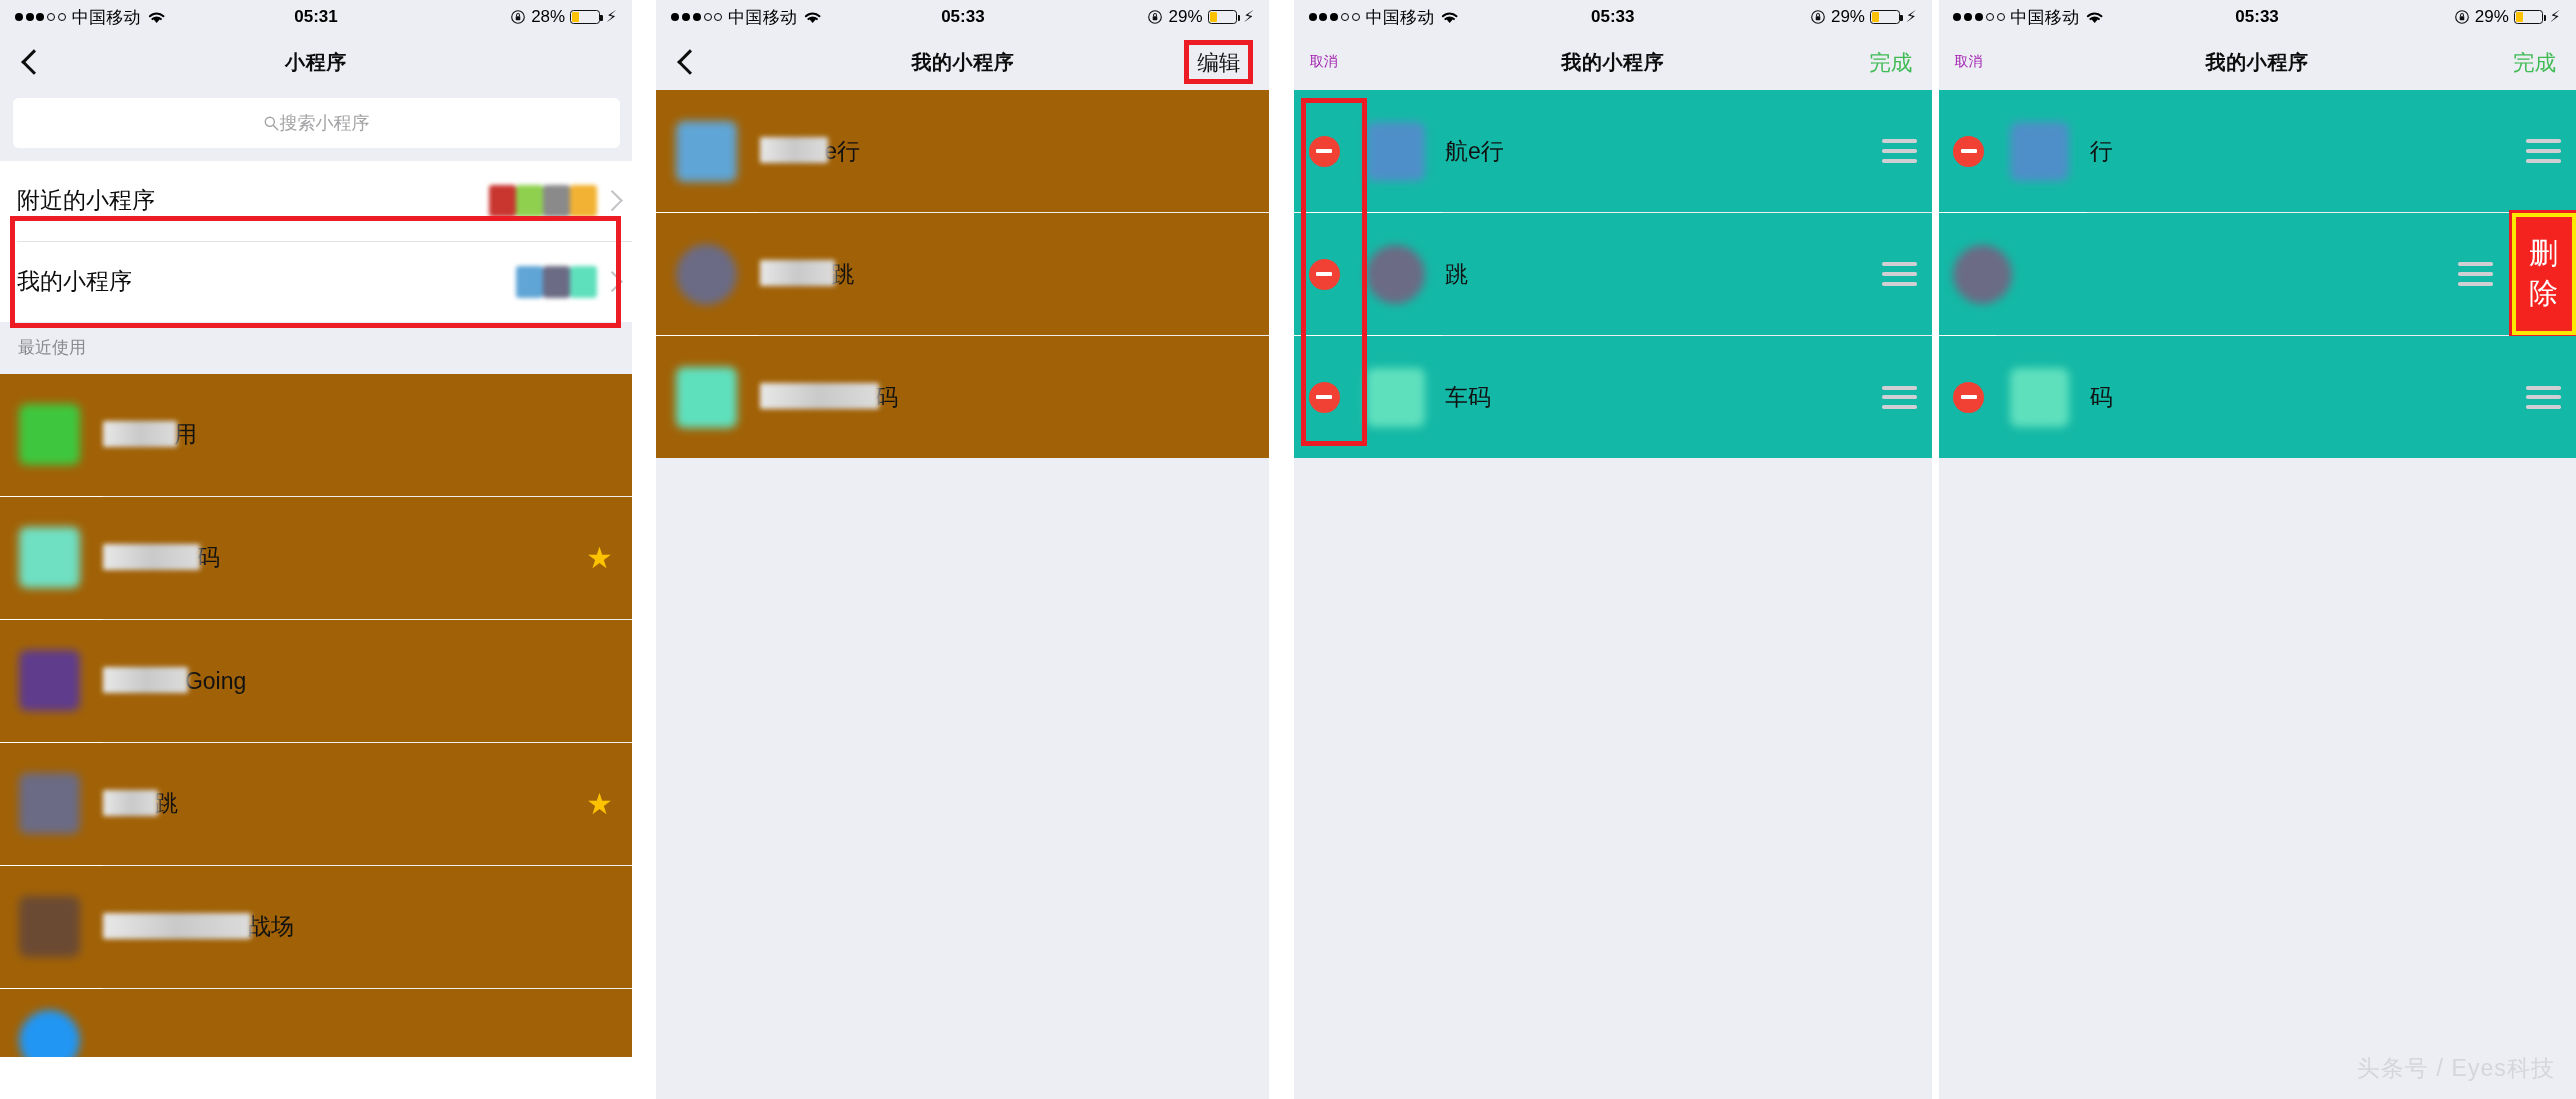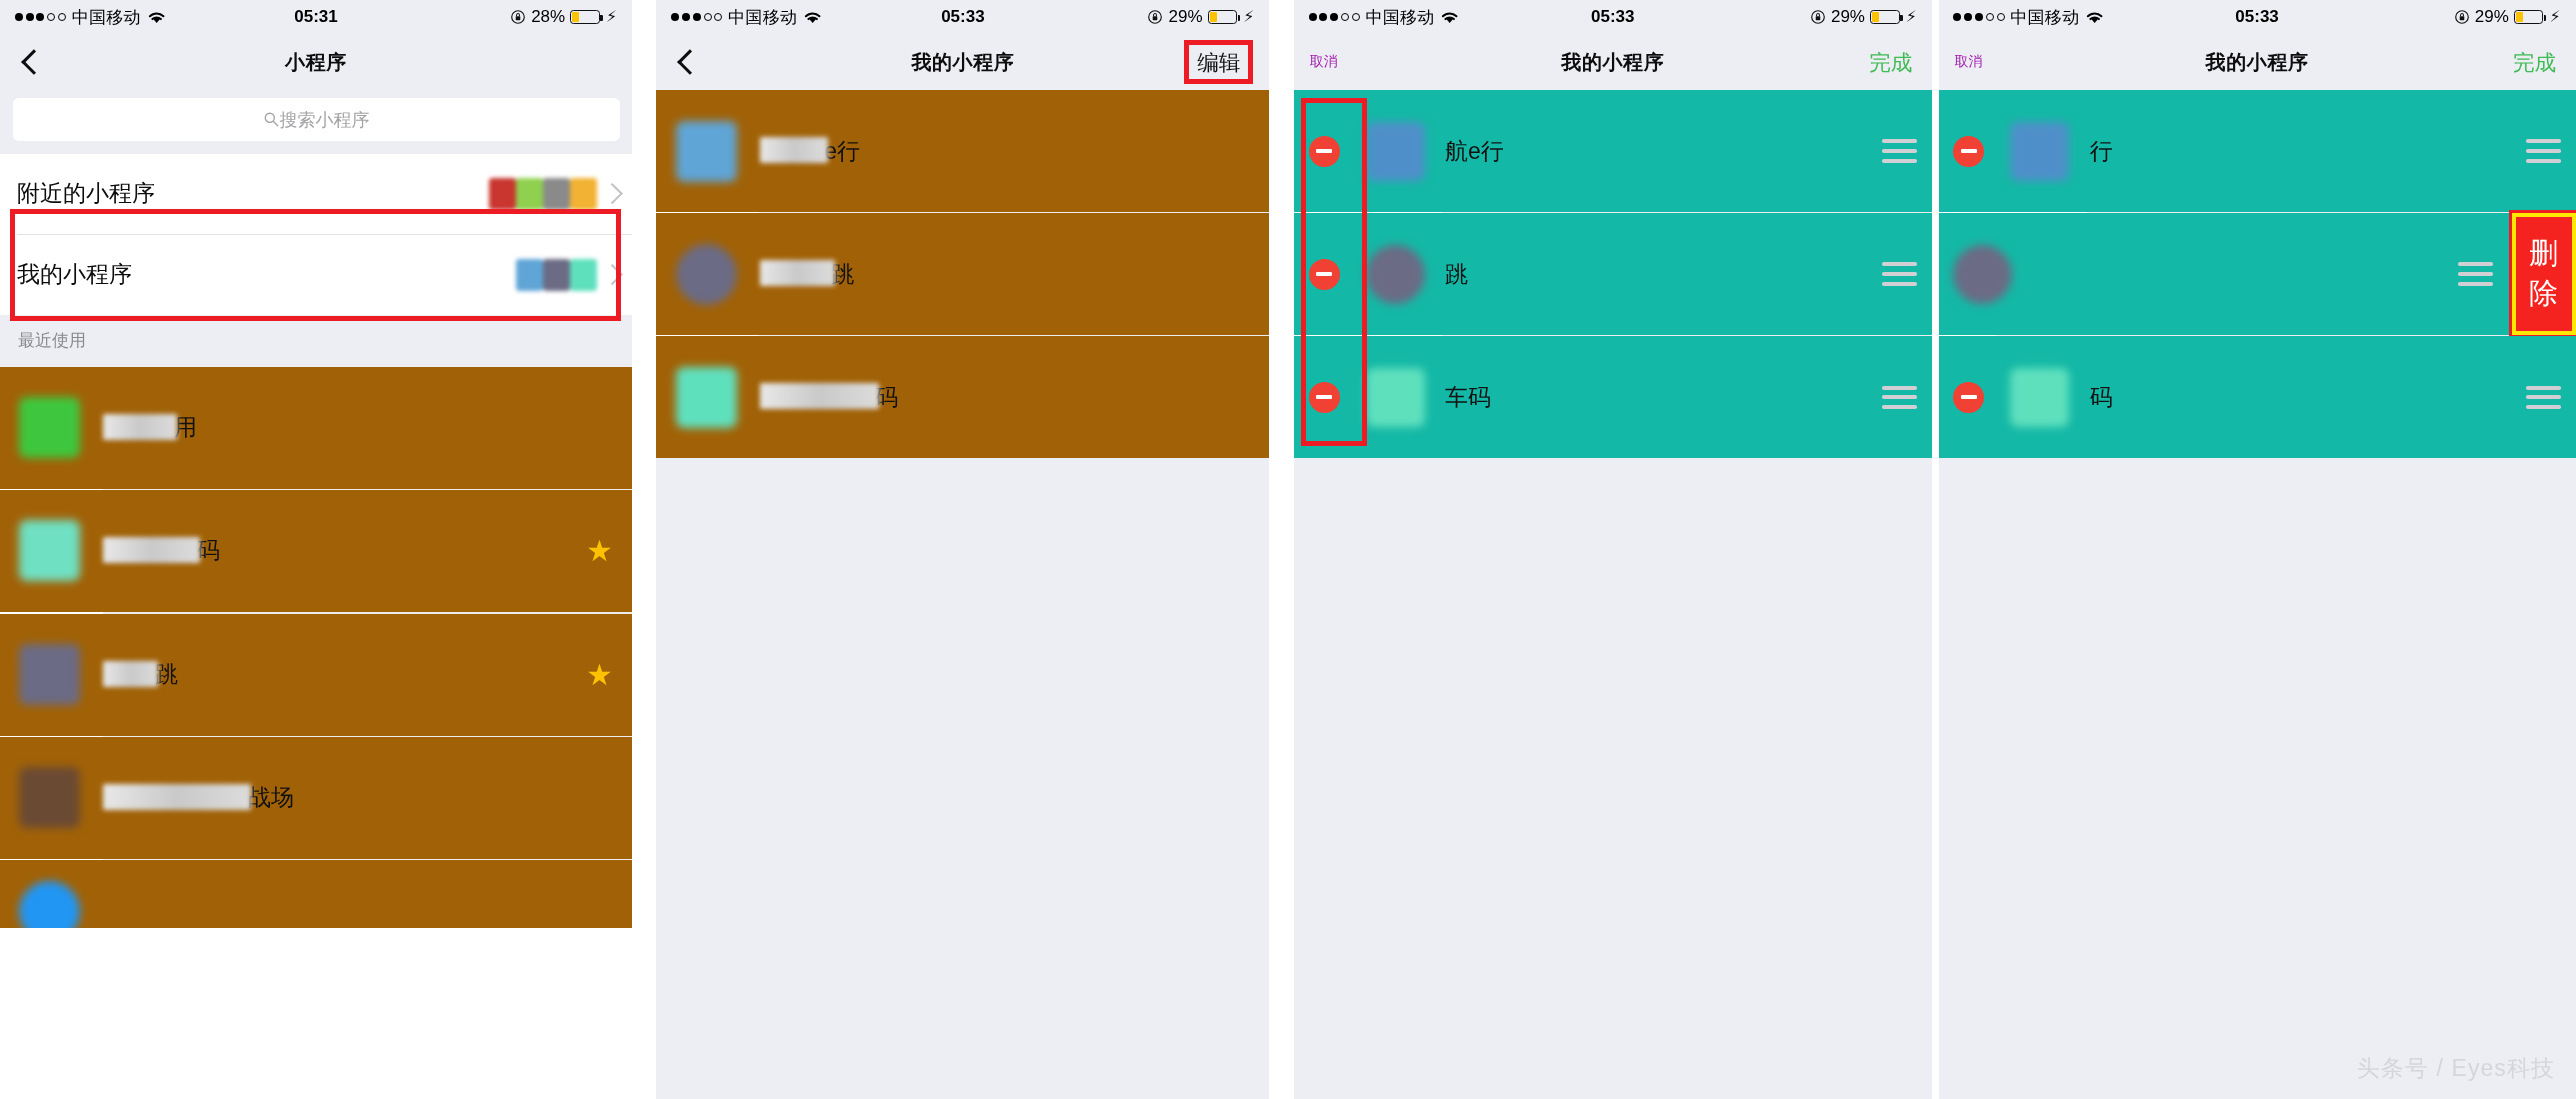--- a/index.html
+++ b/index.html
@@ -73,21 +73,21 @@
     margin-left: auto; font-size: 21.6px; color: #111; z-index: 3; padding: 3.4px 3.4px;
   }
   .nav-btn-right.green { color: #3fbb54; }
   .nav-btn-right.boxed {
     border: 5.1px solid #ed1c24; padding: 2.3px 8px; background: #eceef3;
   }
 
   
   .search-wrap { background: #eceef3; padding: 8px 12.5px 12.5px 12.5px; }
   .search-box {
-    background: #ffffff; border-radius: 5.7px; height: 43px;
+    background: #ffffff; border-radius: 5.7px; height: 50px;
     display: flex; align-items: center; justify-content: center; 
   }
   .search-icon { width: 17px; height: 17px; }
   .search-ph { font-size: 18px; color: #a3a3a6; }
 
   
   .entry-row {
     height: 80px; background: #fff; display: flex; align-items: center;
     padding: 0 17px; position: relative;
   }
@@ -248,20 +248,24 @@
       </div>
       <div class="row-sep"></div>
 
       <div class="app-row">
         <span class="app-icon" style="background:#6fe0c2"></span>
         <span class="app-name"><span class="redact" style="width:97px"></span><span>码</span></span>
         <span class="star">★</span>
       </div>
       <div class="row-sep"></div>
 
+      <div class="app-row">
+        <span class="app-icon" style="background:#5f3c8c"></span>
+        <span class="app-name"><span class="redact" style="width:85px"></span><span>Going</span></span>
+      </div>
       <div class="row-sep"></div>
 
       <div class="app-row">
         <span class="app-icon" style="background:#6b6b85"></span>
         <span class="app-name"><span class="redact" style="width:55px"></span><span>跳</span></span>
         <span class="star">★</span>
       </div>
       <div class="row-sep"></div>
 
       <div class="app-row">

